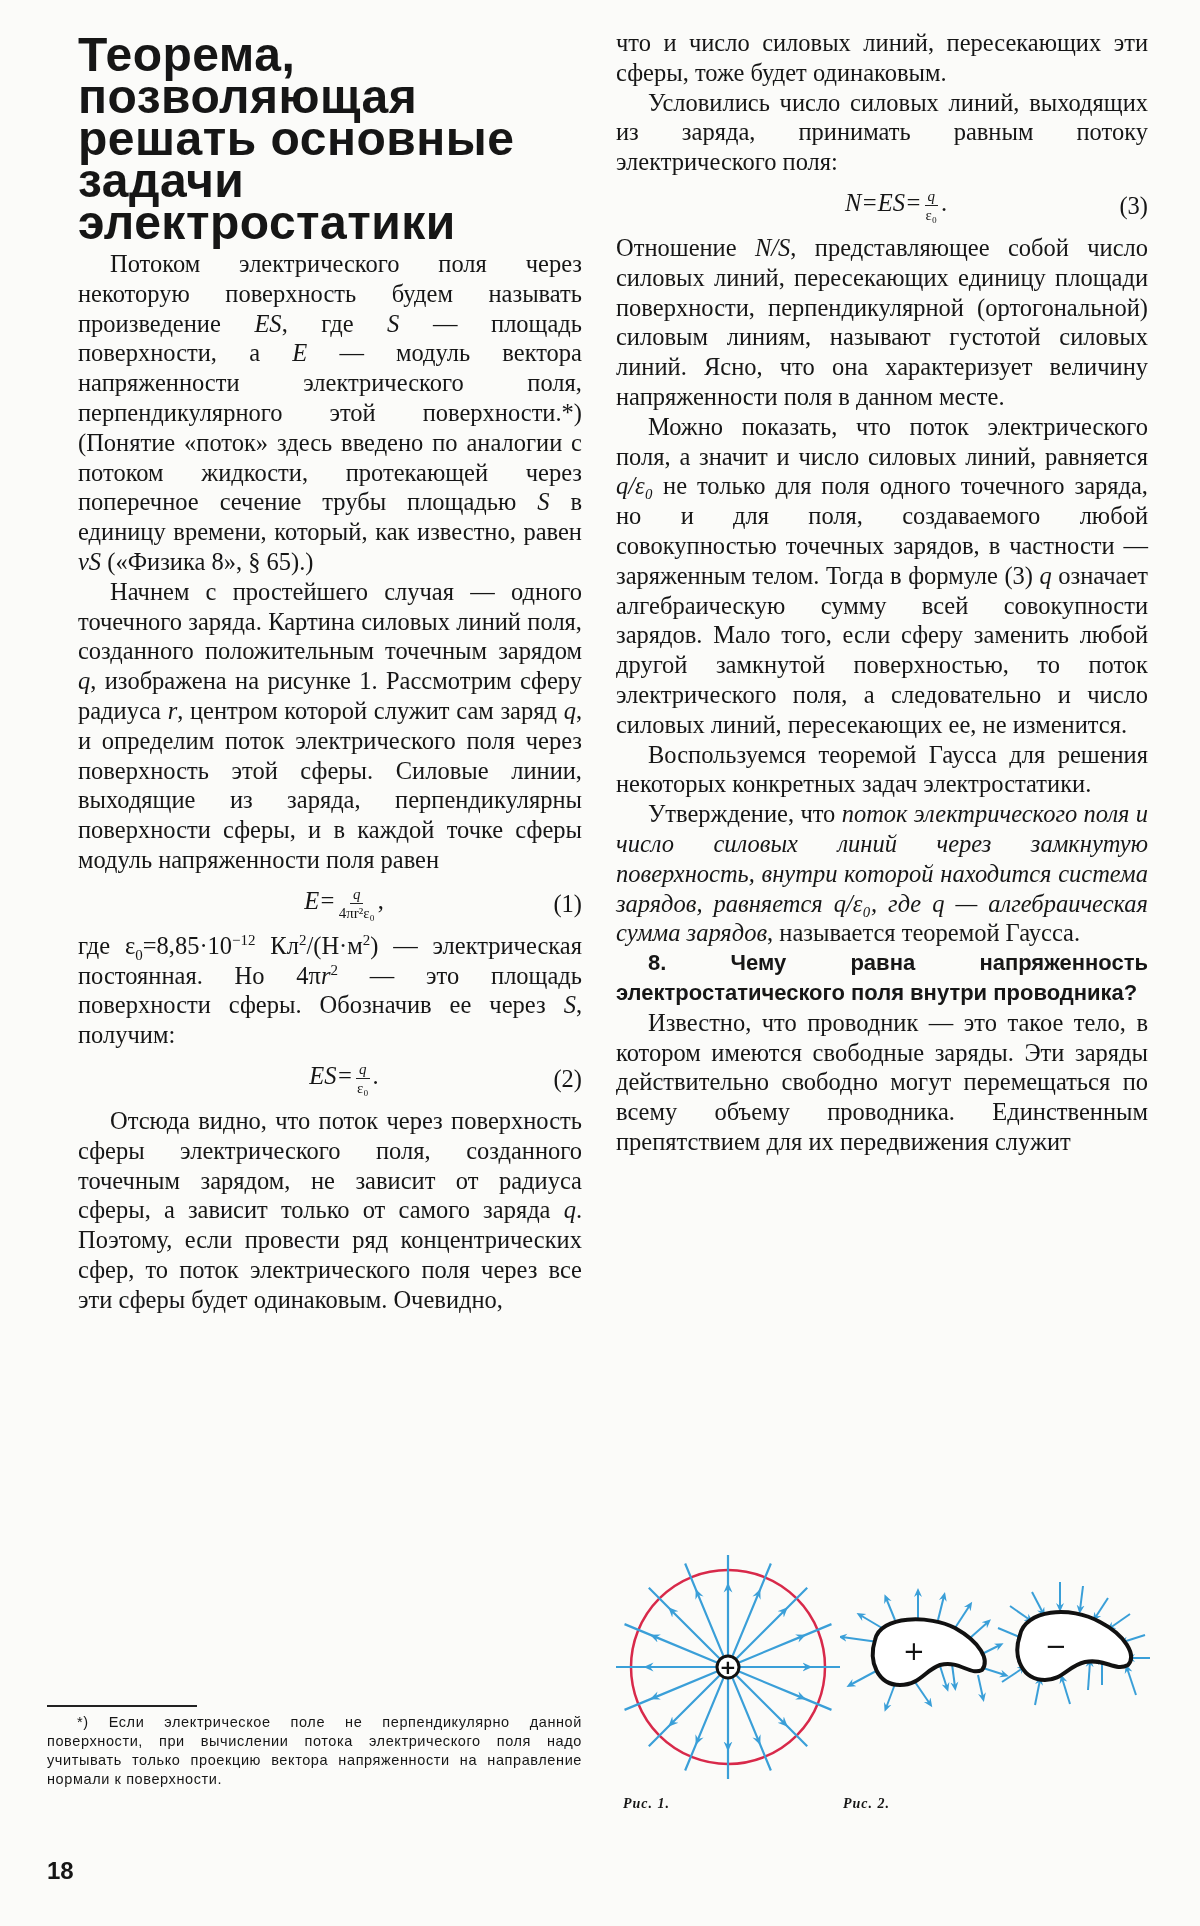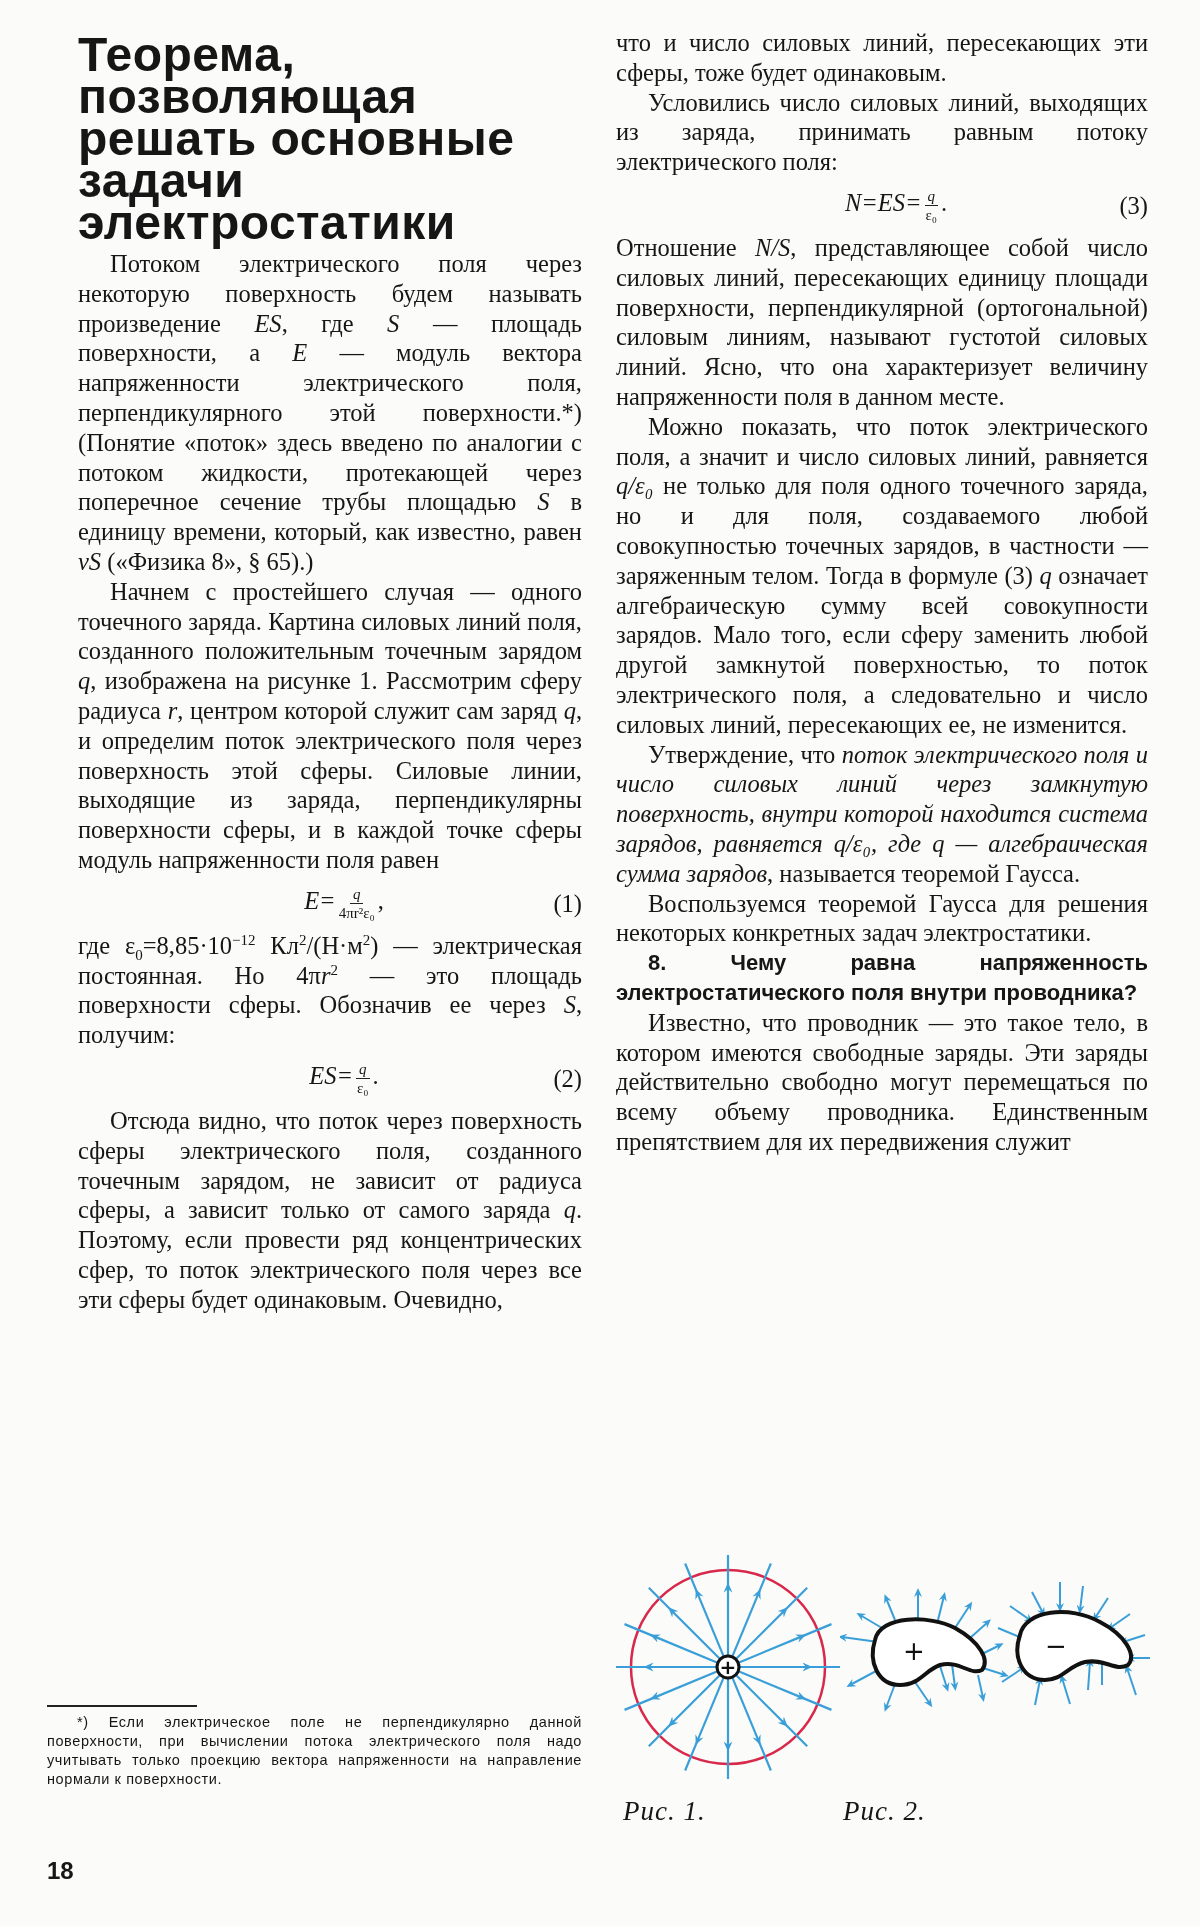--- a/index.html
+++ b/index.html
@@ -35,21 +35,21 @@
     text-align: justify; letter-spacing: 0.6px;
   }
   .footnote p { text-indent: 30px; }
   .page-number {
     position: absolute; left: 47px; top: 1857px;
     font-family: "Liberation Sans", "DejaVu Sans", sans-serif; font-weight: bold; font-size: 24px;
   }
   .figure { position: absolute; }
   .fig1 { left: 610px; top: 1555px; width: 235px; height: 225px; }
   .fig2 { left: 840px; top: 1580px; width: 330px; height: 150px; }
-  .caption { position: absolute; top: 1796px; font-style: italic; font-size: 27px; letter-spacing: 1px; }
+  .caption { position: absolute; top: 1796px; font-style: italic; font-size: 14px; letter-spacing: 1px; font-weight: bold; }
   .cap1 { left: 623px; }
   .cap2 { left: 843px; }
 </style>
 </head>
 <body>
 
 <h1 class="title">Теорема, позволяющая решать основные задачи электростатики</h1>
 
 <div class="col col-left">
   <p><span>Потоком электрического поля через некоторую поверхность будем называть произведение </span><span class="i">ES</span><span>, где </span><span class="i">S</span><span> — площадь поверхности, а </span><span class="i">E</span><span> — модуль вектора напряженности электрического поля, перпендикулярного этой поверхности.*) (Понятие «поток» здесь введено по аналогии с потоком жидкости, протекающей через поперечное сечение трубы площадью </span><span class="i">S</span><span> в единицу времени, который, как известно, равен </span><span class="i">vS</span><span> («Физика 8», § 65).)</span></p>
@@ -95,22 +95,22 @@
           <span class="nu">q</span>
           <span class="de">ε₀</span>
         </span>
         <span>.</span>
       </span>
     <span class="num">(3)</span>
   </div>
 
   <p class="noind"><span>Отношение </span><span class="i">N/S</span><span>, представляющее собой число силовых линий, пересекающих единицу площади поверхности, перпендикулярной (ортогональной) силовым линиям, называют густотой силовых линий. Ясно, что она характеризует величину напряженности поля в данном месте.</span></p>
   <p><span>Можно показать, что поток электрического поля, а значит и число силовых линий, равняется </span><span class="i">q/ε₀</span><span> не только для поля одного точечного заряда, но и для поля, создаваемого любой совокупностью точечных зарядов, в частности — заряженным телом. Тогда в формуле (3) </span><span class="i">q</span><span> означает алгебраическую сумму всей совокупности зарядов. Мало того, если сферу заменить любой другой замкнутой поверхностью, то поток электрического поля, а следовательно и число силовых линий, пересекающих ее, не изменится.</span></p>
+  <p>Воспользуемся теоремой Гаусса для решения некоторых конкретных задач электростатики.</p>
   <p><span>Утверждение, что </span><span class="i">поток электрического поля и число силовых линий через замкнутую поверхность, внутри которой находится система зарядов, равняется q/ε₀, где q — алгебраическая сумма зарядов</span><span>, называется теоремой Гаусса.</span></p>
-  <p>Воспользуемся теоремой Гаусса для решения некоторых конкретных задач электростатики.</p>
   <p class="bold-sans">8. Чему равна напряженность электростатического поля внутри проводника?</p>
   <p>Известно, что проводник — это такое тело, в котором имеются свободные заряды. Эти заряды действительно свободно могут перемещаться по всему объему проводника. Единственным препятствием для их передвижения служит</p>
 </div>
 
 <svg class="figure fig1" viewBox="0 0 235 225">
   <defs>
     <marker id="arr" viewBox="0 0 10 10" refX="5" refY="5" markerWidth="5" markerHeight="5" orient="auto">
       <path d="M0,1 L9,5 L0,9 L3,5 z" fill="#3a9fd8"></path>
     </marker>
   </defs>

